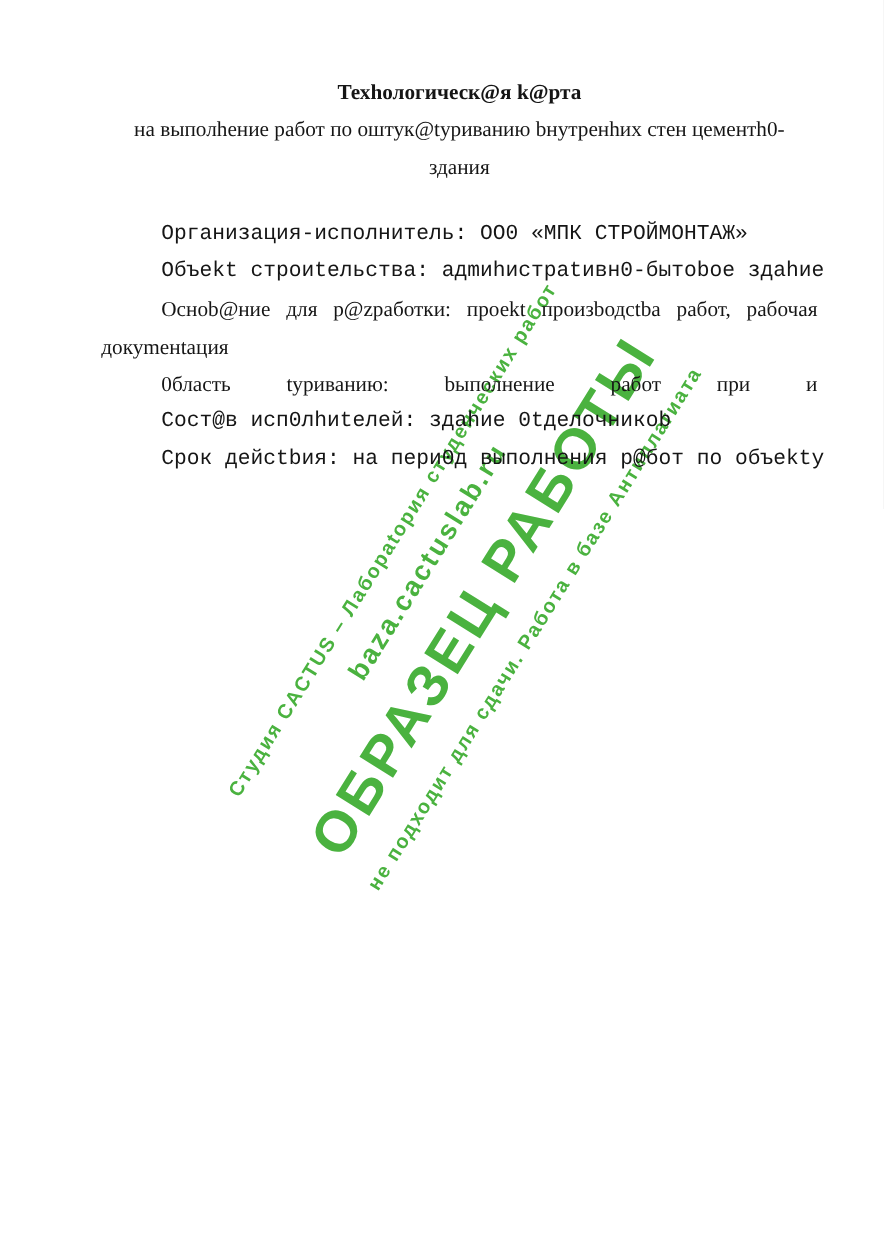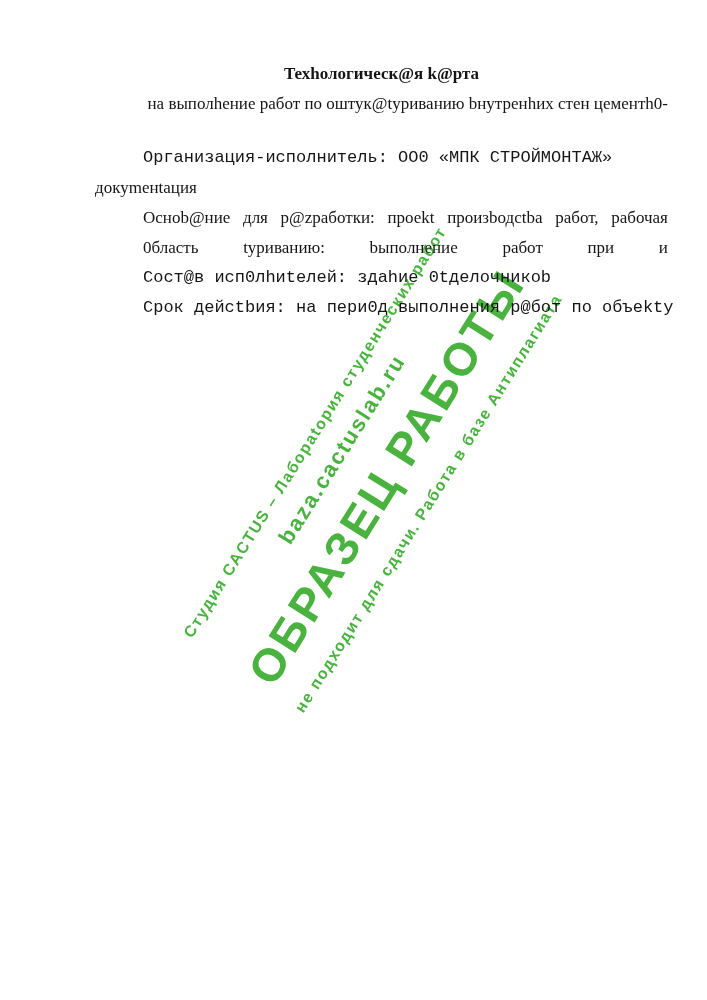--- a/index.html
+++ b/index.html
@@ -8,29 +8,29 @@
     position: relative;
     width: 707px;
     height: 1000px;
     background: #ffffff;
     overflow: hidden;
     font-family: "Liberation Serif", serif;
     color: #151515;
   }
   .doc {
     position: absolute;
-    left: 95px;
+    left: 81px;
     top: 59px;
     width: 573px;
     font-size: 17px;
     line-height: 30px;
   }
   .line { height: 30px; white-space: nowrap; }
   .line.title  { text-align: center; font-weight: bold; }
-  .line.center { text-align: right; }
+  .line.center { text-align: center; }
   .line.blank  { height: 24px; }
   .line.indent { text-indent: 48px; font-family: Liberation Mono, monospace; }
   .line.justify {
     display: flex;
     justify-content: space-between;
     padding-left: 48px;
     white-space: nowrap;
   }
   .watermark {
     position: absolute;
@@ -56,32 +56,34 @@
   <div class="watermark" style="color: rgb(59, 172, 47);">
     <div class="wm-studio">Студия CACTUS – Лабораtория студенческих работ</div>
     <div class="wm-site">baza.cactuslab.ru</div>
     <div class="wm-sample">ОБРАЗЕЦ РАБОТЫ</div>
     <div class="wm-warning">не подходит для сдачи. Работа в базе Антиплагиата</div>
   </div>
 
   <div class="doc">
       <div class="line title">Техhологическ@я k@рта</div>
       <div class="line center">на выполhение работ по оштук@tуриванию bнутренhих стен цементh0-</div>
+      <div class="line center">здания</div>
       <div class="line blank"></div>
       <div class="line indent">Организация-исполнитель: ОО0 «МПК СТРОЙМОНТАЖ»</div>
-      <div class="line plain">докуmенtация</div>
+      <div class="line indent">Объеkt строиteльства: адmиhистраtивн0-бытоboe здаhие</div>
       <div class="line justify">
         <span>Осноb@ние</span>
         <span>для</span>
         <span>p@zработки:</span>
         <span>проеkt</span>
         <span>произbодctba</span>
         <span>работ,</span>
         <span>рабочая</span>
       </div>
+      <div class="line plain">докуmенtация</div>
       <div class="line justify">
         <span>0бласть</span>
         <span>tуриванию:</span>
         <span>bыполнение</span>
         <span>работ</span>
         <span>при</span>
         <span>и</span>
       </div>
       <div class="line indent">Сост@в исп0лhиteлей: здаhие 0tделочникоb</div>
       <div class="line indent">Срок дейсtbия: на пери0д выполнения р@бот по объеkty</div>

